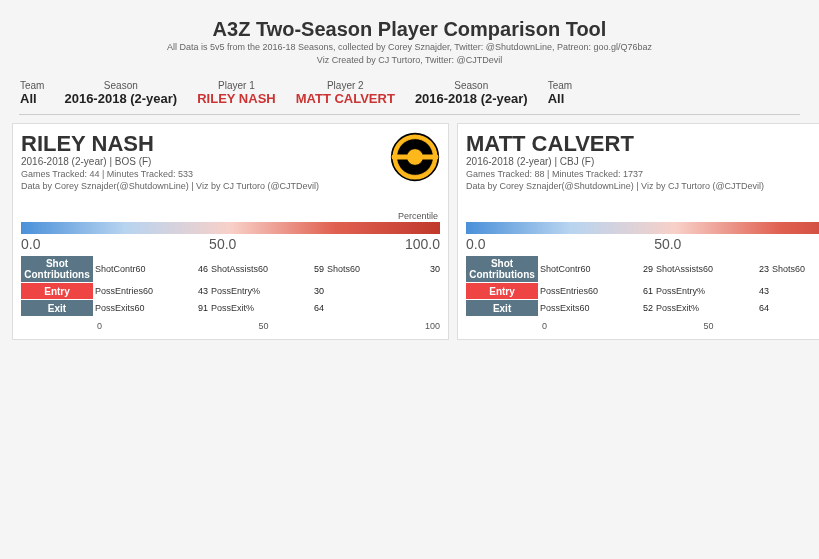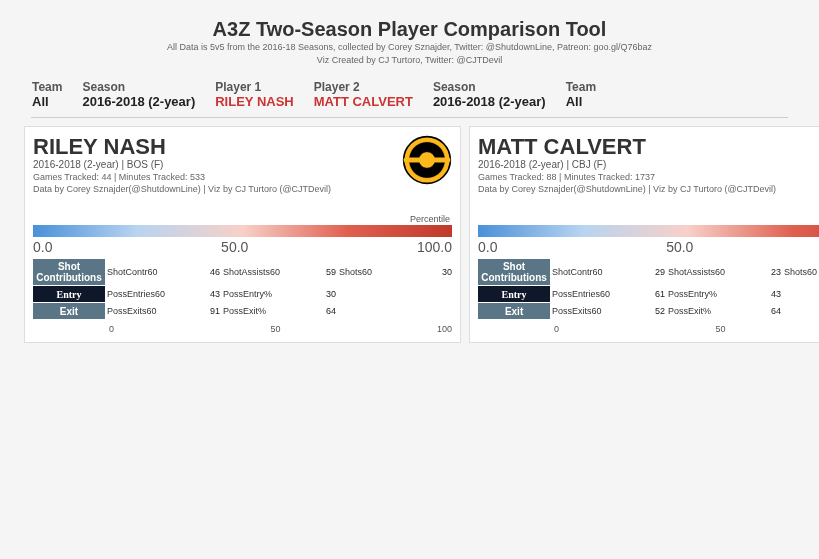--- a/index.html
+++ b/index.html
@@ -6,21 +6,21 @@
     body {
       font-family: Arial, sans-serif;
       background: #f5f5f5;
       width: 819px;
       min-height: 559px;
       overflow: hidden;
     }
     .page {
       width: 819px;
       background: #f5f5f5;
-      padding: 10px 16px;
+      padding: 10px 4px;
     }
     .header {
       text-align: center;
       padding: 8px 0 6px;
     }
     .header-title {
       font-size: 20px;
       font-weight: bold;
       color: #333;
     }
@@ -35,23 +35,24 @@
       padding: 8px 16px 8px;
       gap: 0;
       background: #f5f5f5;
     }
     .control-group {
       display: flex;
       flex-direction: column;
       margin-right: 20px;
     }
     .control-label {
-      font-size: 12px;
+      font-size: 10px;
       color: #555;
-      font-weight: bold;
+      font-weight: normal;
+      text-align: center;
     }
     .control-value {
       font-size: 13px;
       color: #222;
       font-weight: bold;
     }
     .control-group.player1-label .control-value {
       color: #cc0000;
     }
     .control-group.player2-label .control-value {
@@ -137,21 +138,21 @@
       color: white;
       font-size: 10px;
       font-weight: bold;
       text-align: center;
       display: flex;
       align-items: center;
       justify-content: center;
       padding: 2px;
     }
     .group-label-cell.shot { background: #5a7585; }
-    .group-label-cell.entry { background: #0f172a; font-family: Liberation Serif, serif; }
+    .group-label-cell.entry { background: #ef4444; }
     .group-label-cell.exit { background: #5a7585; }
     .group-metrics {
       flex: 1;
       display: flex;
       flex-direction: row;
       gap: 1px;
     }
     .metric-row {
       display: flex;
       align-items: center;

